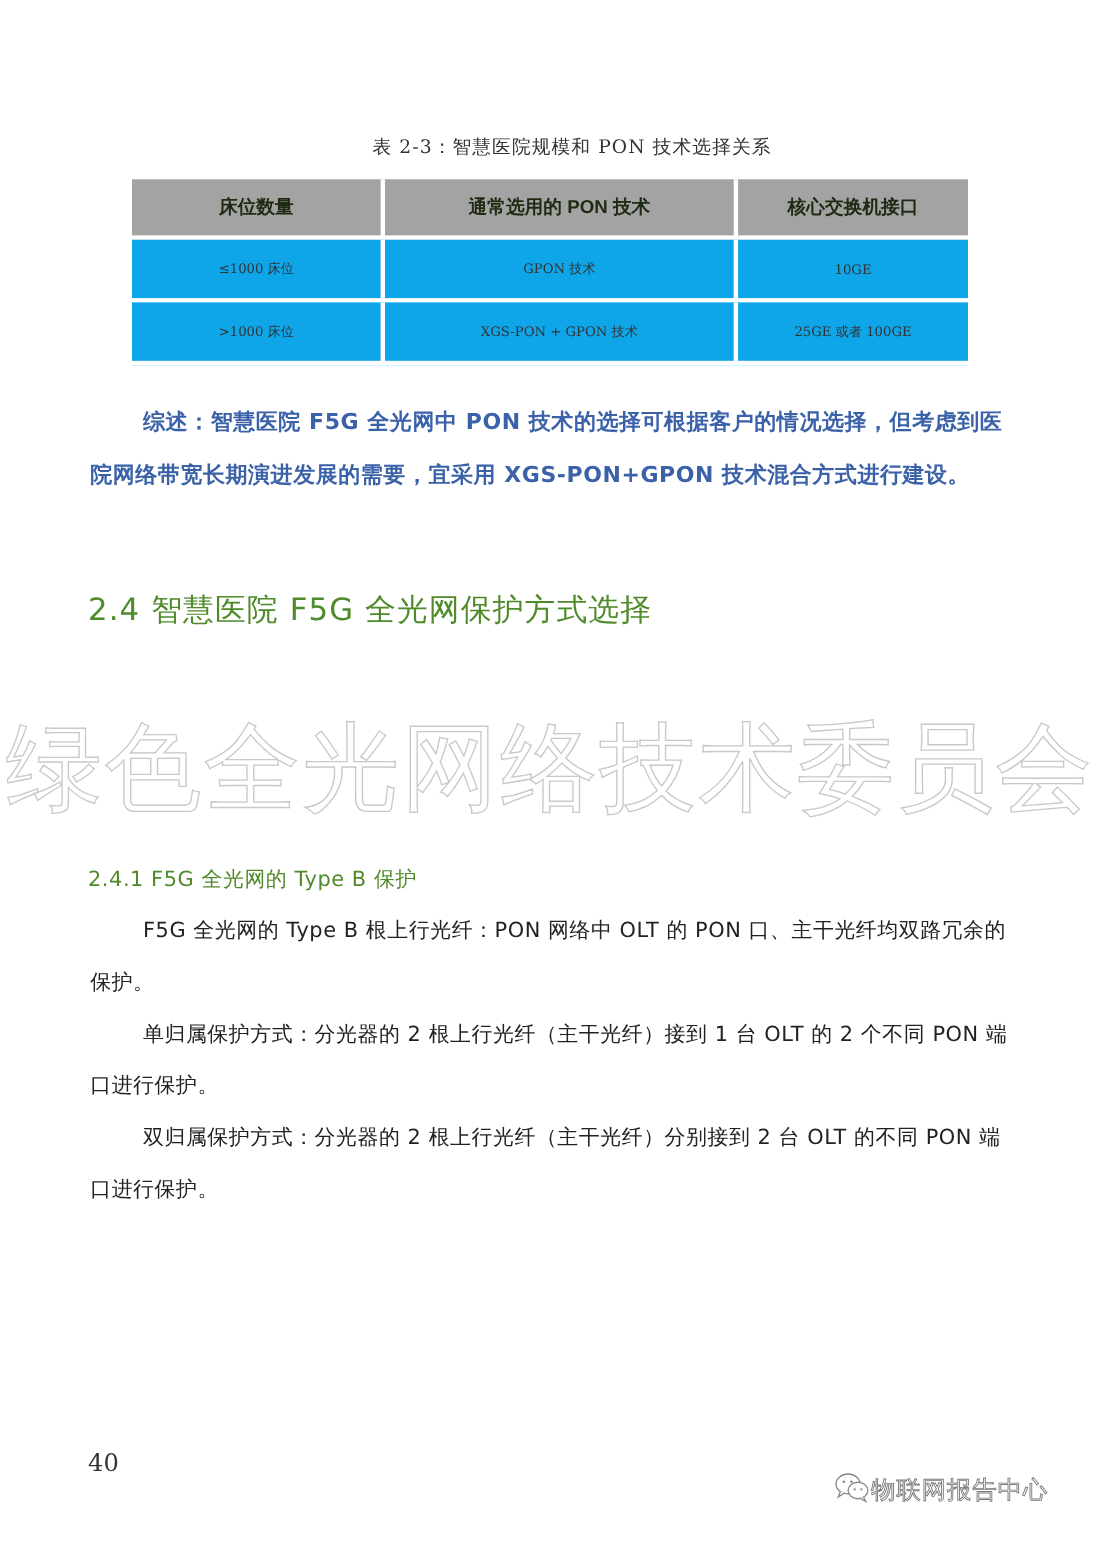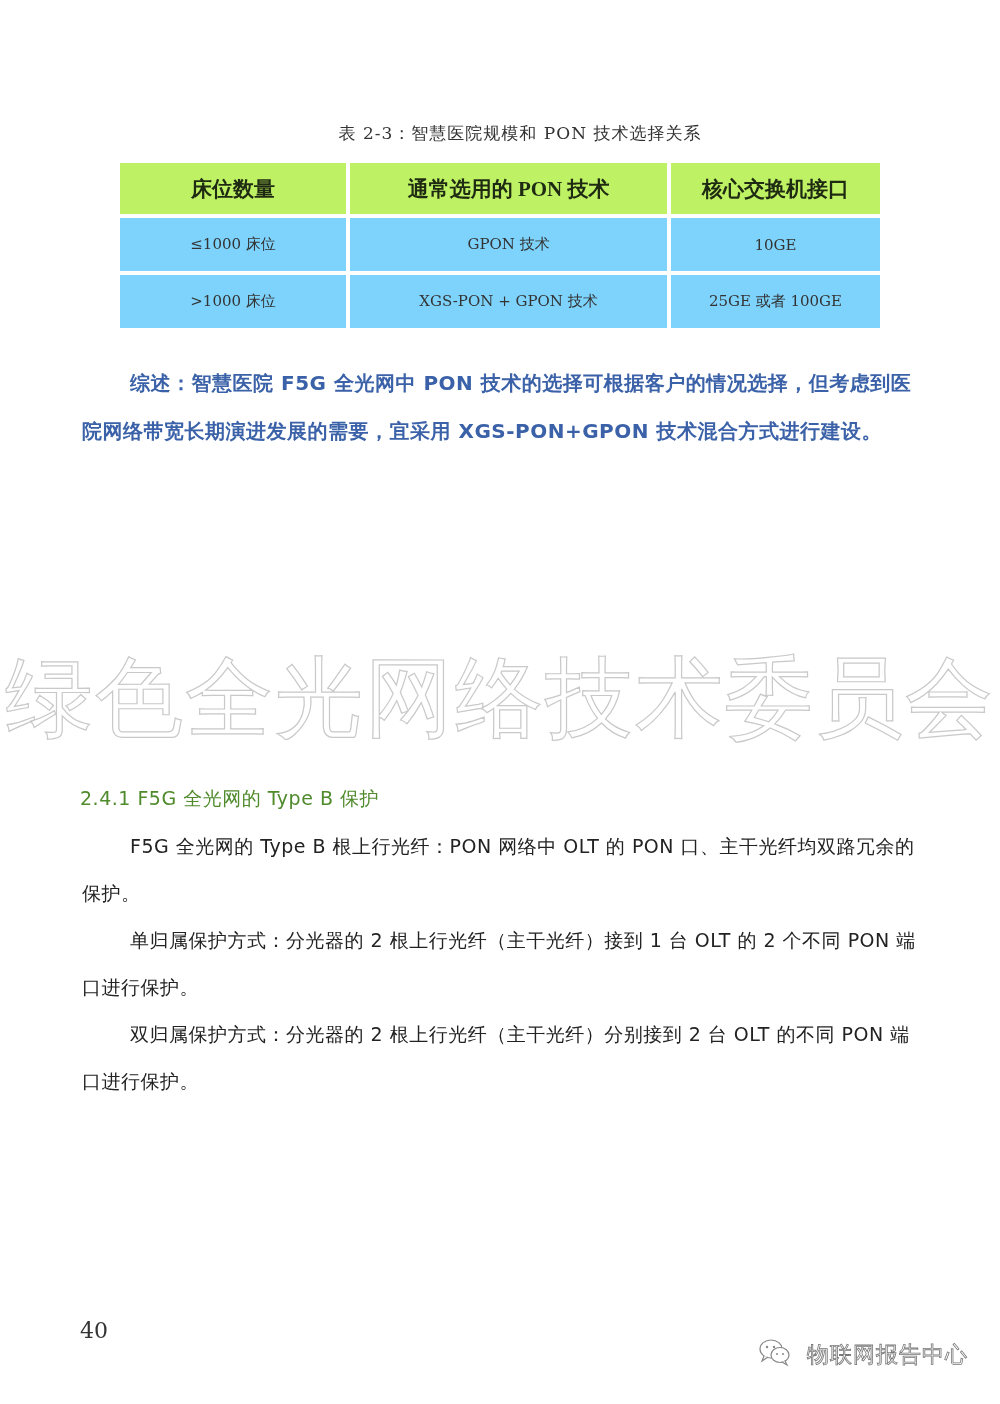--- a/index.html
+++ b/index.html
@@ -61,31 +61,31 @@
       text-align: center;
       border-right: 4px solid #ffffff;
       border-bottom: 4px solid #ffffff;
       padding: 0;
     }
     table.data-table th:last-child,
     table.data-table td:last-child {
       border-right: none;
     }
     table.data-table th {
-      background: #bef264;
+      background: #a3a3a3;
       height: 51px;
-      font-family: Liberation Serif, serif;
+      font-family: Liberation Sans, sans-serif;
       font-weight: bold;
-      font-size: 21px;
+      font-size: 17px;
       color: #1f2a12;
     }
     table.data-table td {
-      background: #7dd3fc;
+      background: #0ea5e9;
       height: 53px;
-      font-size: 15px;
+      font-size: 12px;
       color: #333333;
     }
     .col1 { width: 214px; }
     .col2 { width: 300px; }
     .col3 { width: 198px; }
     .summary {
       position: absolute;
       left: 82px;
       top: 340px;
       width: 840px;
@@ -142,21 +142,21 @@
       font-size: 22px;
       color: #333333;
       z-index: 2;
     }
     .source-badge {
       position: absolute;
       left: 758px;
       top: 1338px;
       display: flex;
       align-items: center;
-      gap: 15px;
+      gap: 0;
       z-index: 2;
     }
     .source-badge .label {
       font-family: "DejaVu Sans", "Liberation Sans", sans-serif;
       font-size: 22px;
       color: #ffffff;
       -webkit-text-stroke: 0.8px #777777;
       letter-spacing: 1px;
     }
   </style>
@@ -186,20 +186,21 @@
       <tr>
         <td>&gt;1000 床位</td>
         <td>XGS-PON + GPON 技术</td>
         <td>25GE 或者 100GE</td>
       </tr>
     </tbody>
   </table>
 
   <p class="summary">综述：智慧医院 F5G 全光网中 PON 技术的选择可根据客户的情况选择，但考虑到医院网络带宽长期演进发展的需要，宜采用 XGS-PON+GPON 技术混合方式进行建设。</p>
 
+  <div class="h2">2.4 智慧医院 F5G 全光网保护方式选择</div>
 
 
   <div class="h3">2.4.1 F5G 全光网的 Type B 保护</div>
 
   <p class="body-text p2">F5G 全光网的 Type B 根上行光纤：PON 网络中 OLT 的 PON 口、主干光纤均双路冗余的保护。</p>
   <p class="body-text p3">单归属保护方式：分光器的 2 根上行光纤（主干光纤）接到 1 台 OLT 的 2 个不同 PON 端口进行保护。</p>
   <p class="body-text p4">双归属保护方式：分光器的 2 根上行光纤（主干光纤）分别接到 2 台 OLT 的不同 PON 端口进行保护。</p>
 
   <div class="page-number">40</div>
 

